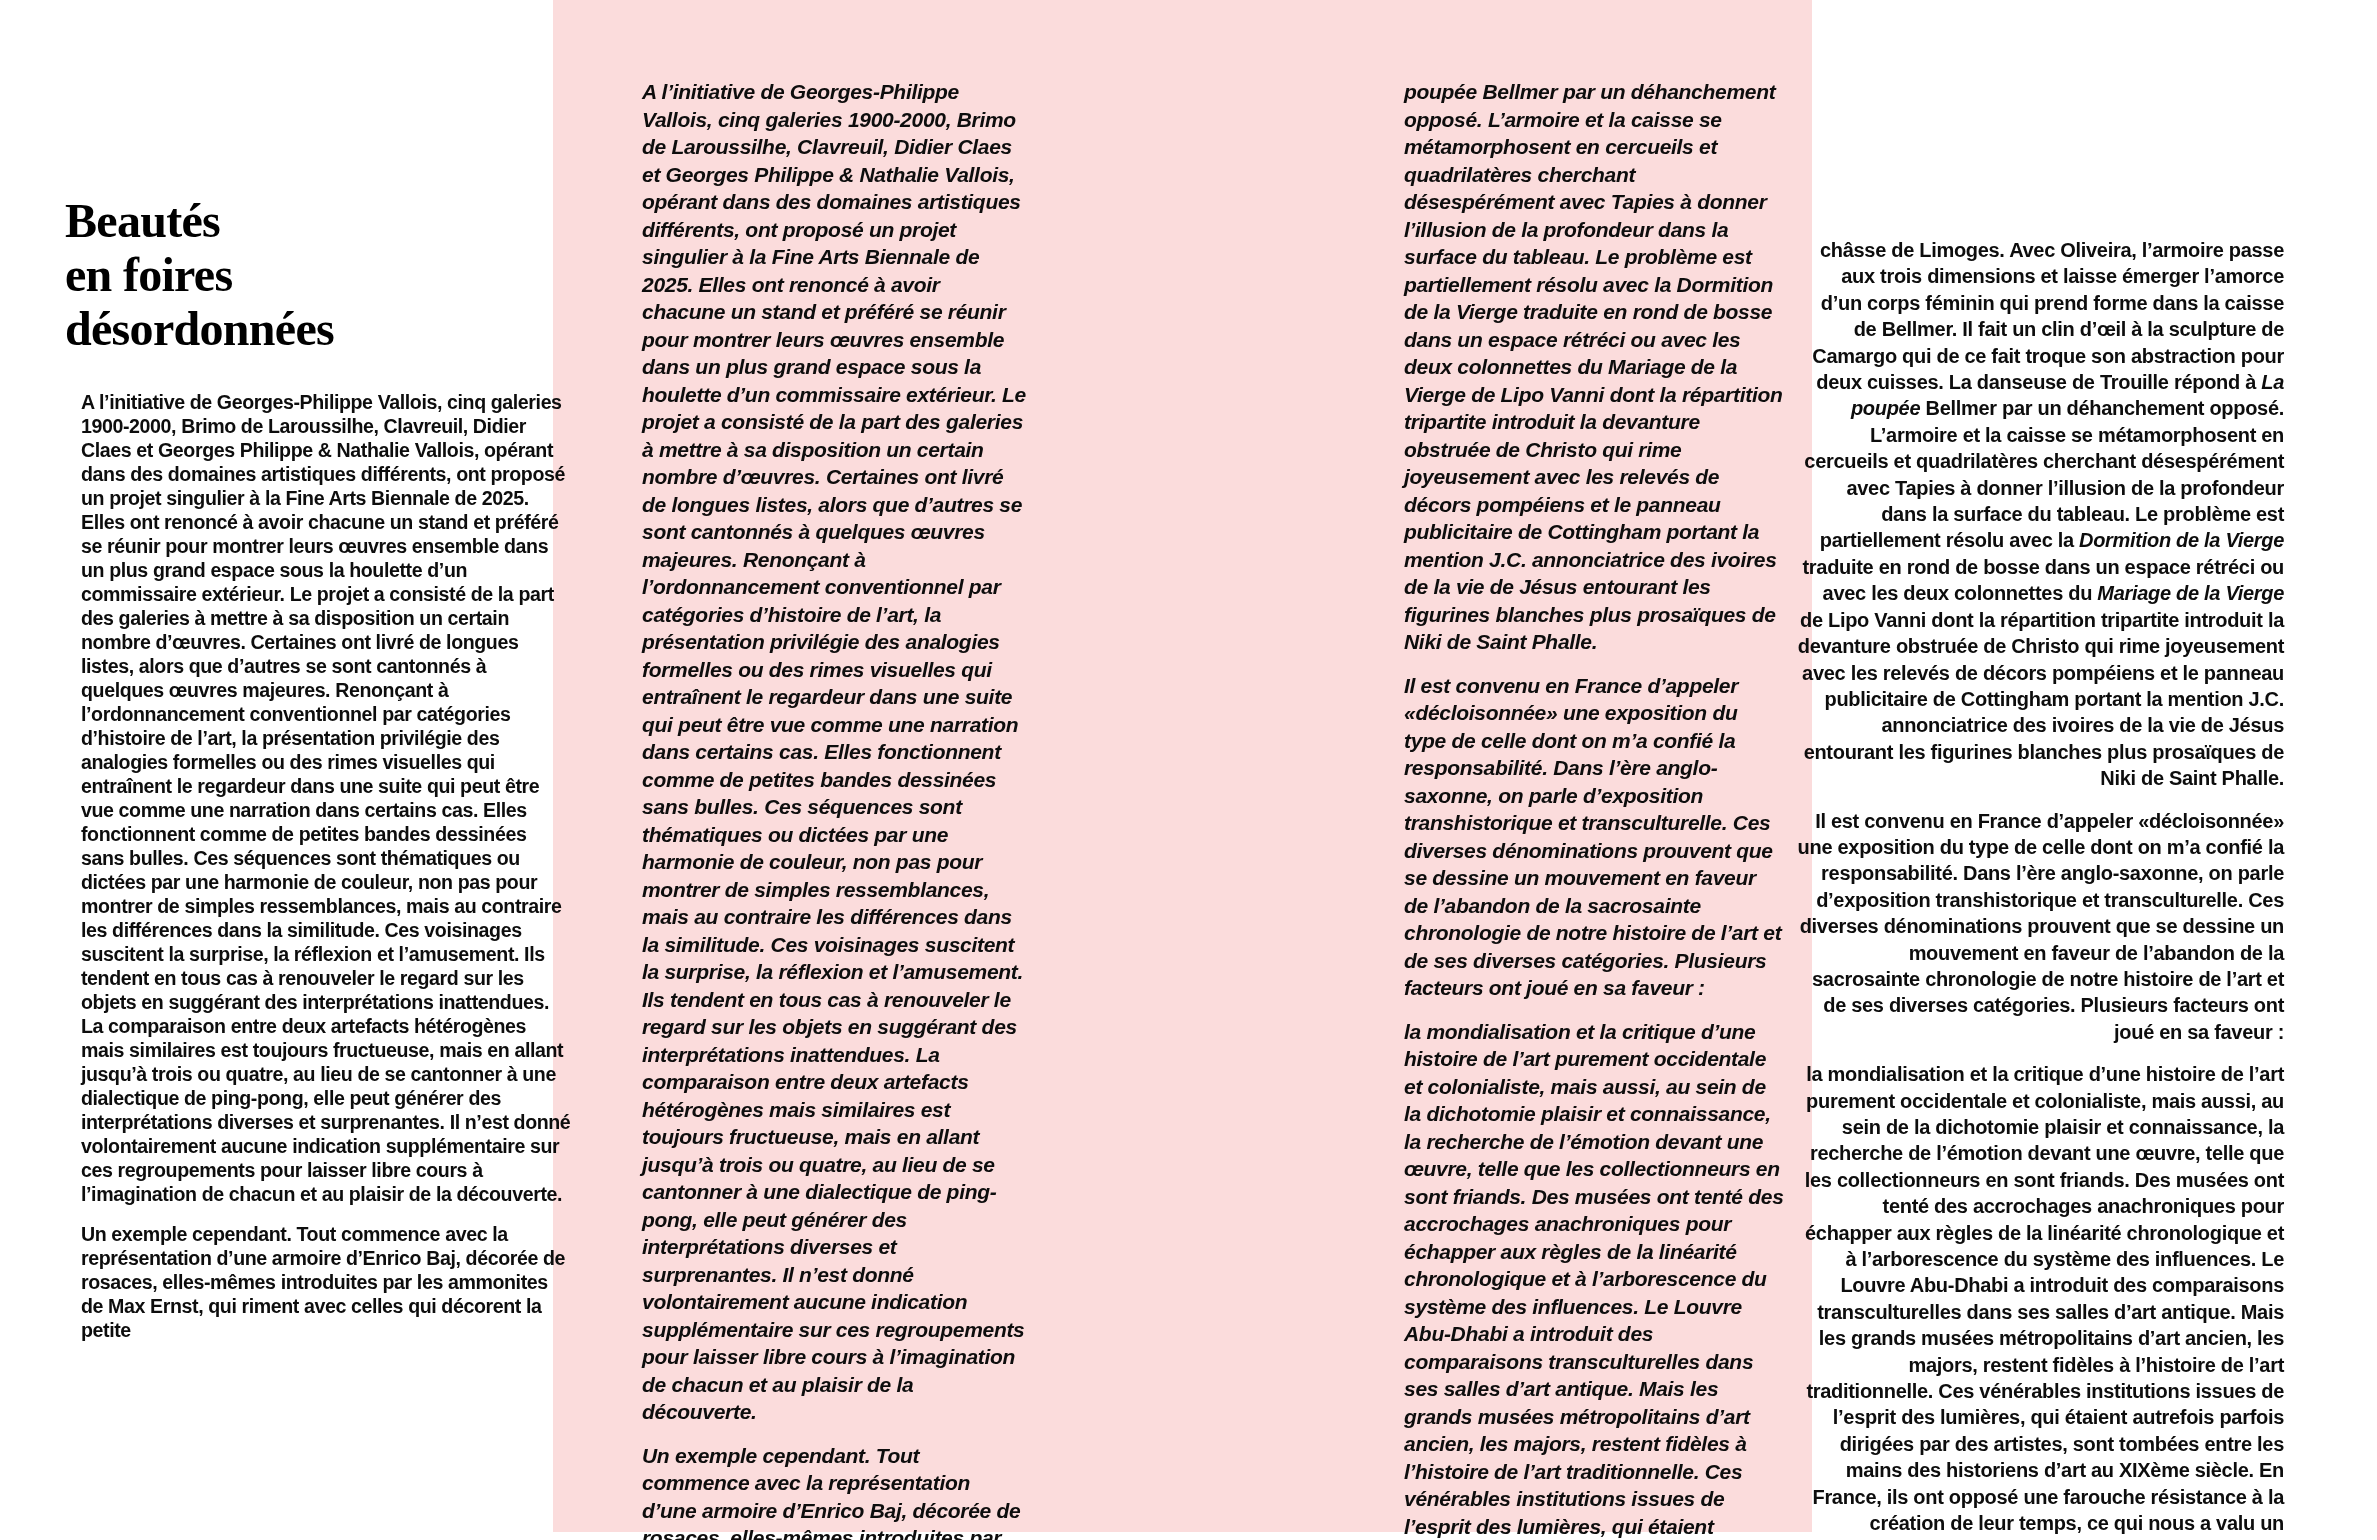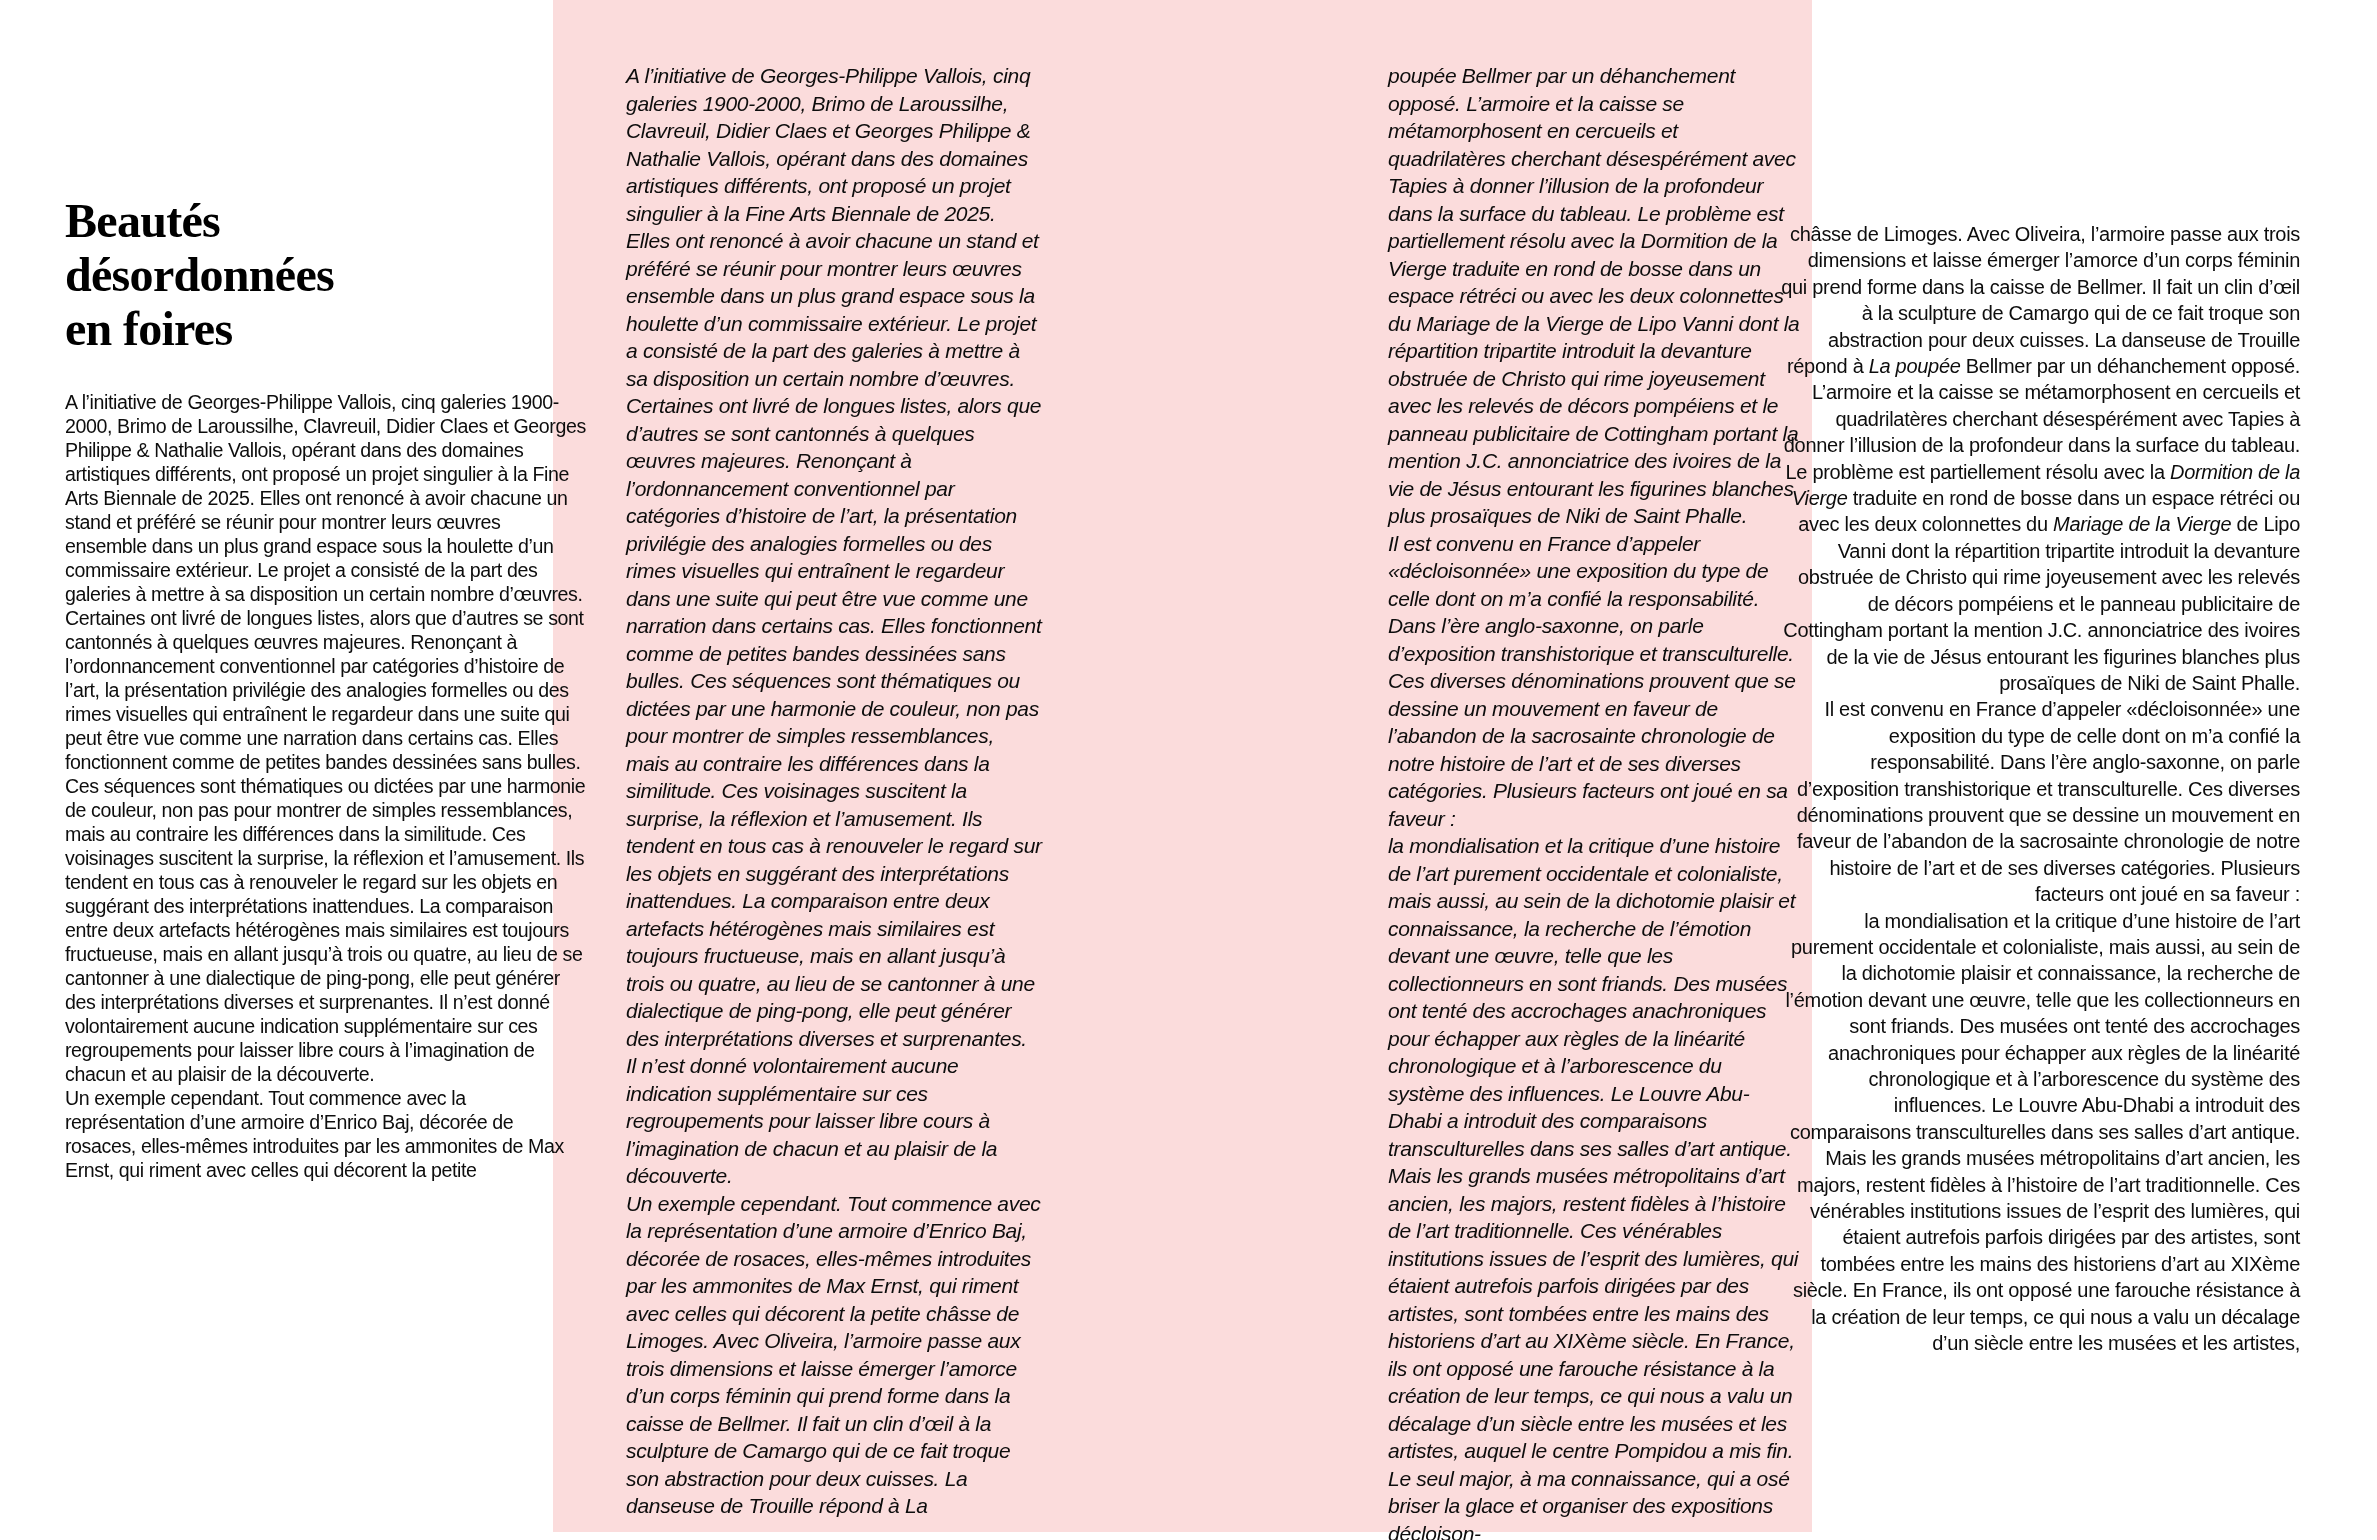--- a/index.html
+++ b/index.html
@@ -21,22 +21,23 @@
     top: 0;
     width: 1259px;
     height: 1532px;
     background: #fbdcdc;
   }
   .col {
     position: absolute;
     text-align: left;
   }
   .col p {
-    margin: 0;
+    margin: 16px;
     padding: 0;
+    font-weight: bold;
   }
   .col-1 {
     left: 65px;
     top: 194px;
     width: 522px;
   }
   .headline {
     font-family: "Liberation Serif", "DejaVu Serif", serif;
     font-weight: bold;
     font-size: 48px;
@@ -83,22 +84,22 @@
   }
 </style>
 </head>
 <body style="background: rgb(255, 255, 255); color: rgb(13, 13, 13);">
 
 <div class="pink-band" style="background: rgb(251, 220, 220);"></div>
 
 <div class="col col-1">
   <h1 class="headline" style="margin:0;">
     <span class="hl-line">Beautés</span>
+    <span class="hl-line">en foires</span>
     <span class="hl-line">désordonnées</span>
-    <span class="hl-line">en foires</span>
   </h1>
   <div class="body">
       <p>A l’initiative de Georges-Philippe Vallois, cinq galeries 1900-2000, Brimo de Laroussilhe, Clavreuil, Didier Claes et Georges Philippe &amp; Nathalie Vallois, opérant dans des domaines artistiques différents, ont proposé un projet singulier à la Fine Arts Biennale de 2025. Elles ont renoncé à avoir chacune un stand et préféré se réunir pour montrer leurs œuvres ensemble dans un plus grand espace sous la houlette d’un commissaire extérieur. Le projet a consisté de la part des galeries à mettre à sa disposition un certain nombre d’œuvres. Certaines ont livré de longues listes, alors que d’autres se sont cantonnés à quelques œuvres majeures. Renonçant à l’ordonnancement conventionnel par catégories d’histoire de l’art, la présentation privilégie des analogies formelles ou des rimes visuelles qui entraînent le regardeur dans une suite qui peut être vue comme une narration dans certains cas. Elles fonctionnent comme de petites bandes dessinées sans bulles. Ces séquences sont thématiques ou dictées par une harmonie de couleur, non pas pour montrer de simples ressemblances, mais au contraire les différences dans la similitude. Ces voisinages suscitent la surprise, la réflexion et l’amusement. Ils tendent en tous cas à renouveler le regard sur les objets en suggérant des interprétations inattendues. La comparaison entre deux artefacts hétérogènes mais similaires est toujours fructueuse, mais en allant jusqu’à trois ou quatre, au lieu de se cantonner à une dialectique de ping-pong, elle peut générer des interprétations diverses et surprenantes. Il n’est donné volontairement aucune indication supplémentaire sur ces regroupements pour laisser libre cours à l’imagination de chacun et au plaisir de la découverte.</p>
       <p>Un exemple cependant. Tout commence avec la représentation d’une armoire d’Enrico Baj, décorée de rosaces, elles-mêmes introduites par les ammonites de Max Ernst, qui riment avec celles qui décorent la petite</p>
     </div>
 </div>
 
 <div class="col col-2">
     <p>A l’initiative de Georges-Philippe Vallois, cinq galeries 1900-2000, Brimo de Laroussilhe, Clavreuil, Didier Claes et Georges Philippe &amp; Nathalie Vallois, opérant dans des domaines artistiques différents, ont proposé un projet singulier à la Fine Arts Biennale de 2025. Elles ont renoncé à avoir chacune un stand et préféré se réunir pour montrer leurs œuvres ensemble dans un plus grand espace sous la houlette d’un commissaire extérieur. Le projet a consisté de la part des galeries à mettre à sa disposition un certain nombre d’œuvres. Certaines ont livré de longues listes, alors que d’autres se sont cantonnés à quelques œuvres majeures. Renonçant à l’ordonnancement conventionnel par catégories d’histoire de l’art, la présentation privilégie des analogies formelles ou des rimes visuelles qui entraînent le regardeur dans une suite qui peut être vue comme une narration dans certains cas. Elles fonctionnent comme de petites bandes dessinées sans bulles. Ces séquences sont thématiques ou dictées par une harmonie de couleur, non pas pour montrer de simples ressemblances, mais au contraire les différences dans la similitude. Ces voisinages suscitent la surprise, la réflexion et l’amusement. Ils tendent en tous cas à renouveler le regard sur les objets en suggérant des interprétations inattendues. La comparaison entre deux artefacts hétérogènes mais similaires est toujours fructueuse, mais en allant jusqu’à trois ou quatre, au lieu de se cantonner à une dialectique de ping-pong, elle peut générer des interprétations diverses et surprenantes. Il n’est donné volontairement aucune indication supplémentaire sur ces regroupements pour laisser libre cours à l’imagination de chacun et au plaisir de la découverte.</p>
     <p>Un exemple cependant. Tout commence avec la représentation d’une armoire d’Enrico Baj, décorée de rosaces, elles-mêmes introduites par les ammonites de Max Ernst, qui riment avec celles qui décorent la petite châsse de Limoges. Avec Oliveira, l’armoire passe aux trois dimensions et laisse émerger l’amorce d’un corps féminin qui prend forme dans la caisse de Bellmer. Il fait un clin d’œil à la sculpture de Camargo qui de ce fait troque son abstraction pour deux cuisses. La danseuse de Trouille répond à La</p>

